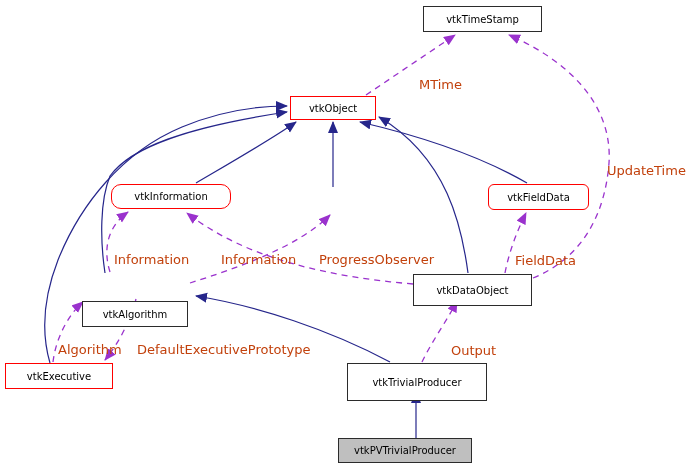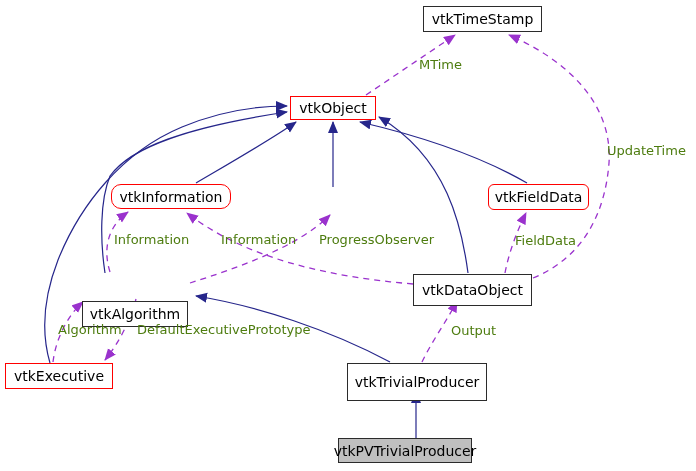--- a/index.html
+++ b/index.html
@@ -4,25 +4,25 @@
 <style>
   html,body{margin:0;padding:0;background:var(--background,#fff);}
   .canvas{position:relative;width:696px;height:471px;background:var(--background,#fff);overflow:hidden;
           font-family:"DejaVu Sans","Liberation Sans",sans-serif;}
   svg.edges{position:absolute;left:0;top:0;width:696px;height:471px;}
   .edge-solid{fill:none;stroke:var(--inheritance-edge,#26268b);stroke-width:1.2px;}
   .edge-dashed{fill:none;stroke:var(--usage-edge,#9a32cd);stroke-width:1.3px;stroke-dasharray:6 5;}
   #arrow-navy path{fill:var(--inheritance-edge,#26268b);}
   #arrow-purple path{fill:var(--usage-edge,#9a32cd);}
   .node{position:absolute;display:flex;align-items:center;justify-content:center;box-sizing:border-box;
-        background:#fff;border:1px solid var(--node-border,#2b2b2b);color:#000;font-size:14px;
+        background:#fff;border:1px solid var(--node-border,#2b2b2b);color:#000;font-size:10px;
         white-space:nowrap;cursor:pointer;}
   .node.variant-truncated{border-color:var(--truncated-border,#ff0000);}
   .node.variant-current{background:var(--current-node-fill,#bfbfbf);border-width:1.5px;cursor:default;}
-  .edge-label{position:absolute;font-size:13px;color:#4d7c0f;white-space:nowrap;}
+  .edge-label{position:absolute;font-size:13px;color:#c2410c;white-space:nowrap;margin-top:20px;}
 
   .n-vtkTimeStamp{left:423px;top:6px;width:119px;height:26px;}
   .n-vtkObject{left:290px;top:96px;width:86px;height:24px;}
   .n-vtkInformation{left:111px;top:184px;width:120px;height:25px;border-radius:10px;}
   .n-vtkProgressObserver{left:253px;top:188px;width:160px;height:24px;}
   .n-vtkFieldData{left:488px;top:184px;width:101px;height:26px;border-radius:6px;}
   .n-vtkAlgorithm{left:82px;top:273px;width:106px;height:26px;margin-top:28px;}
   .n-vtkDataObject{left:413px;top:274px;width:119px;height:32px;}
   .n-vtkExecutive{left:5px;top:363px;width:108px;height:26px;}
   .n-vtkTrivialProducer{left:347px;top:363px;width:140px;height:38px;}

